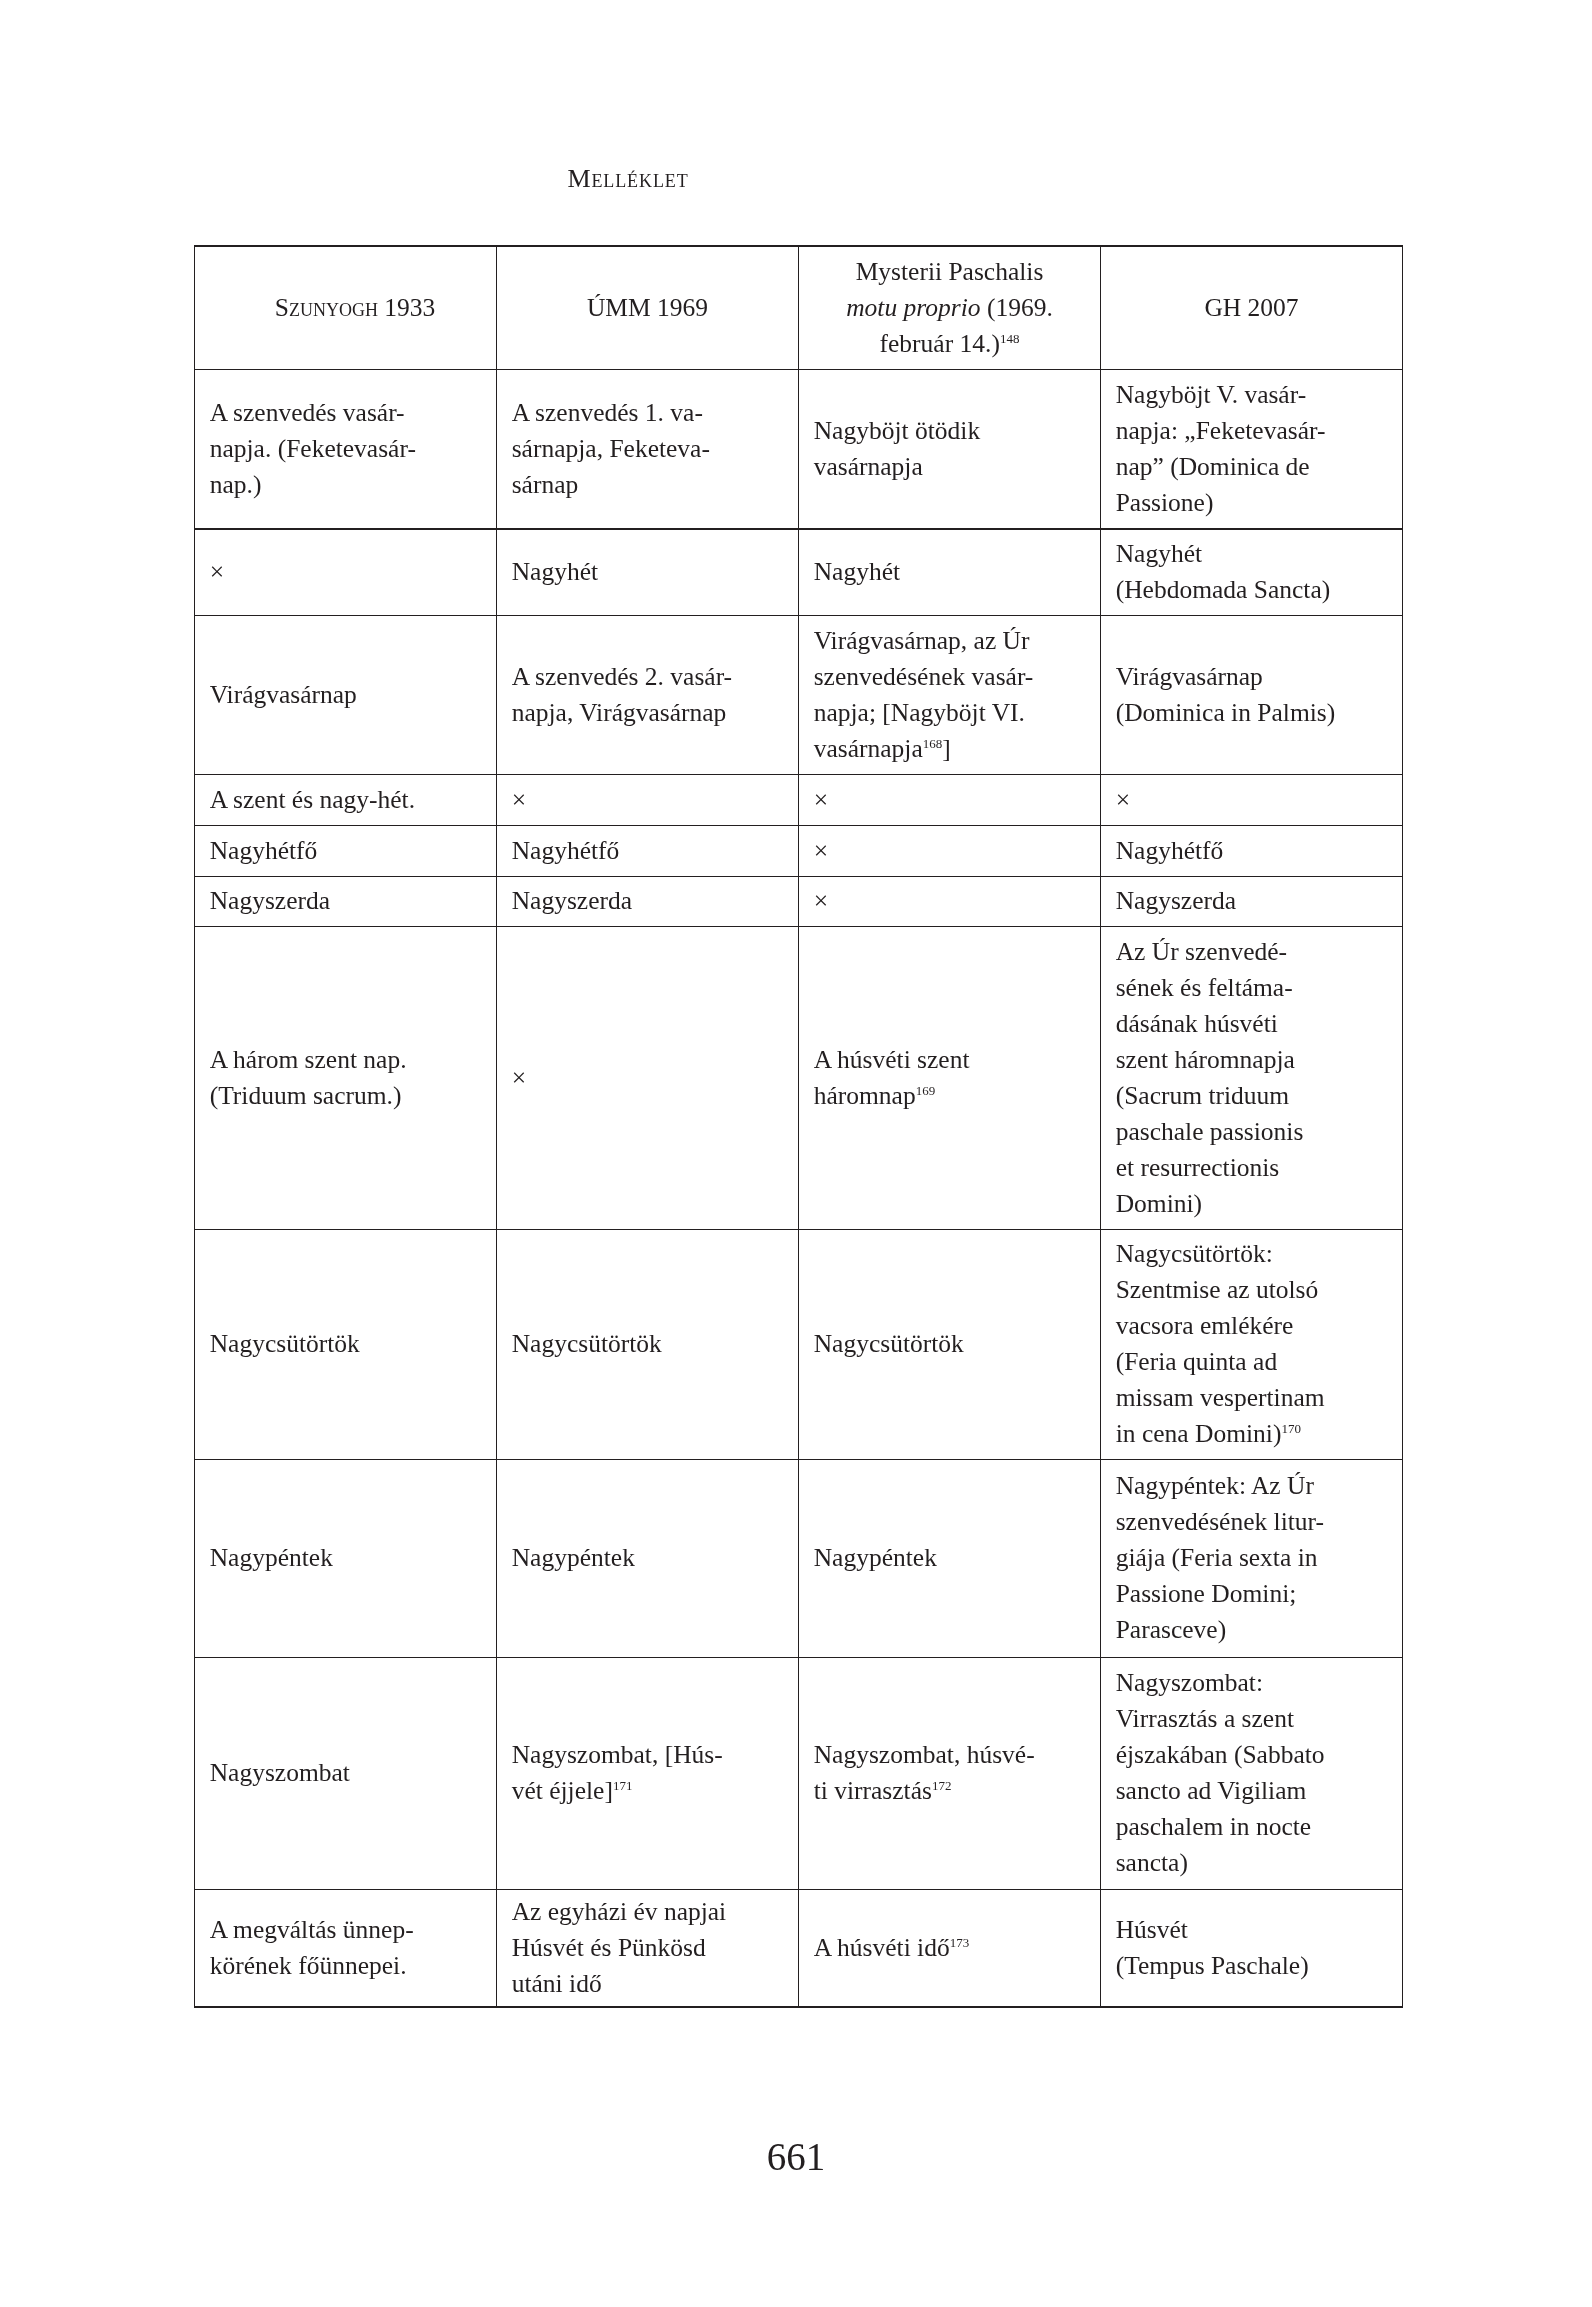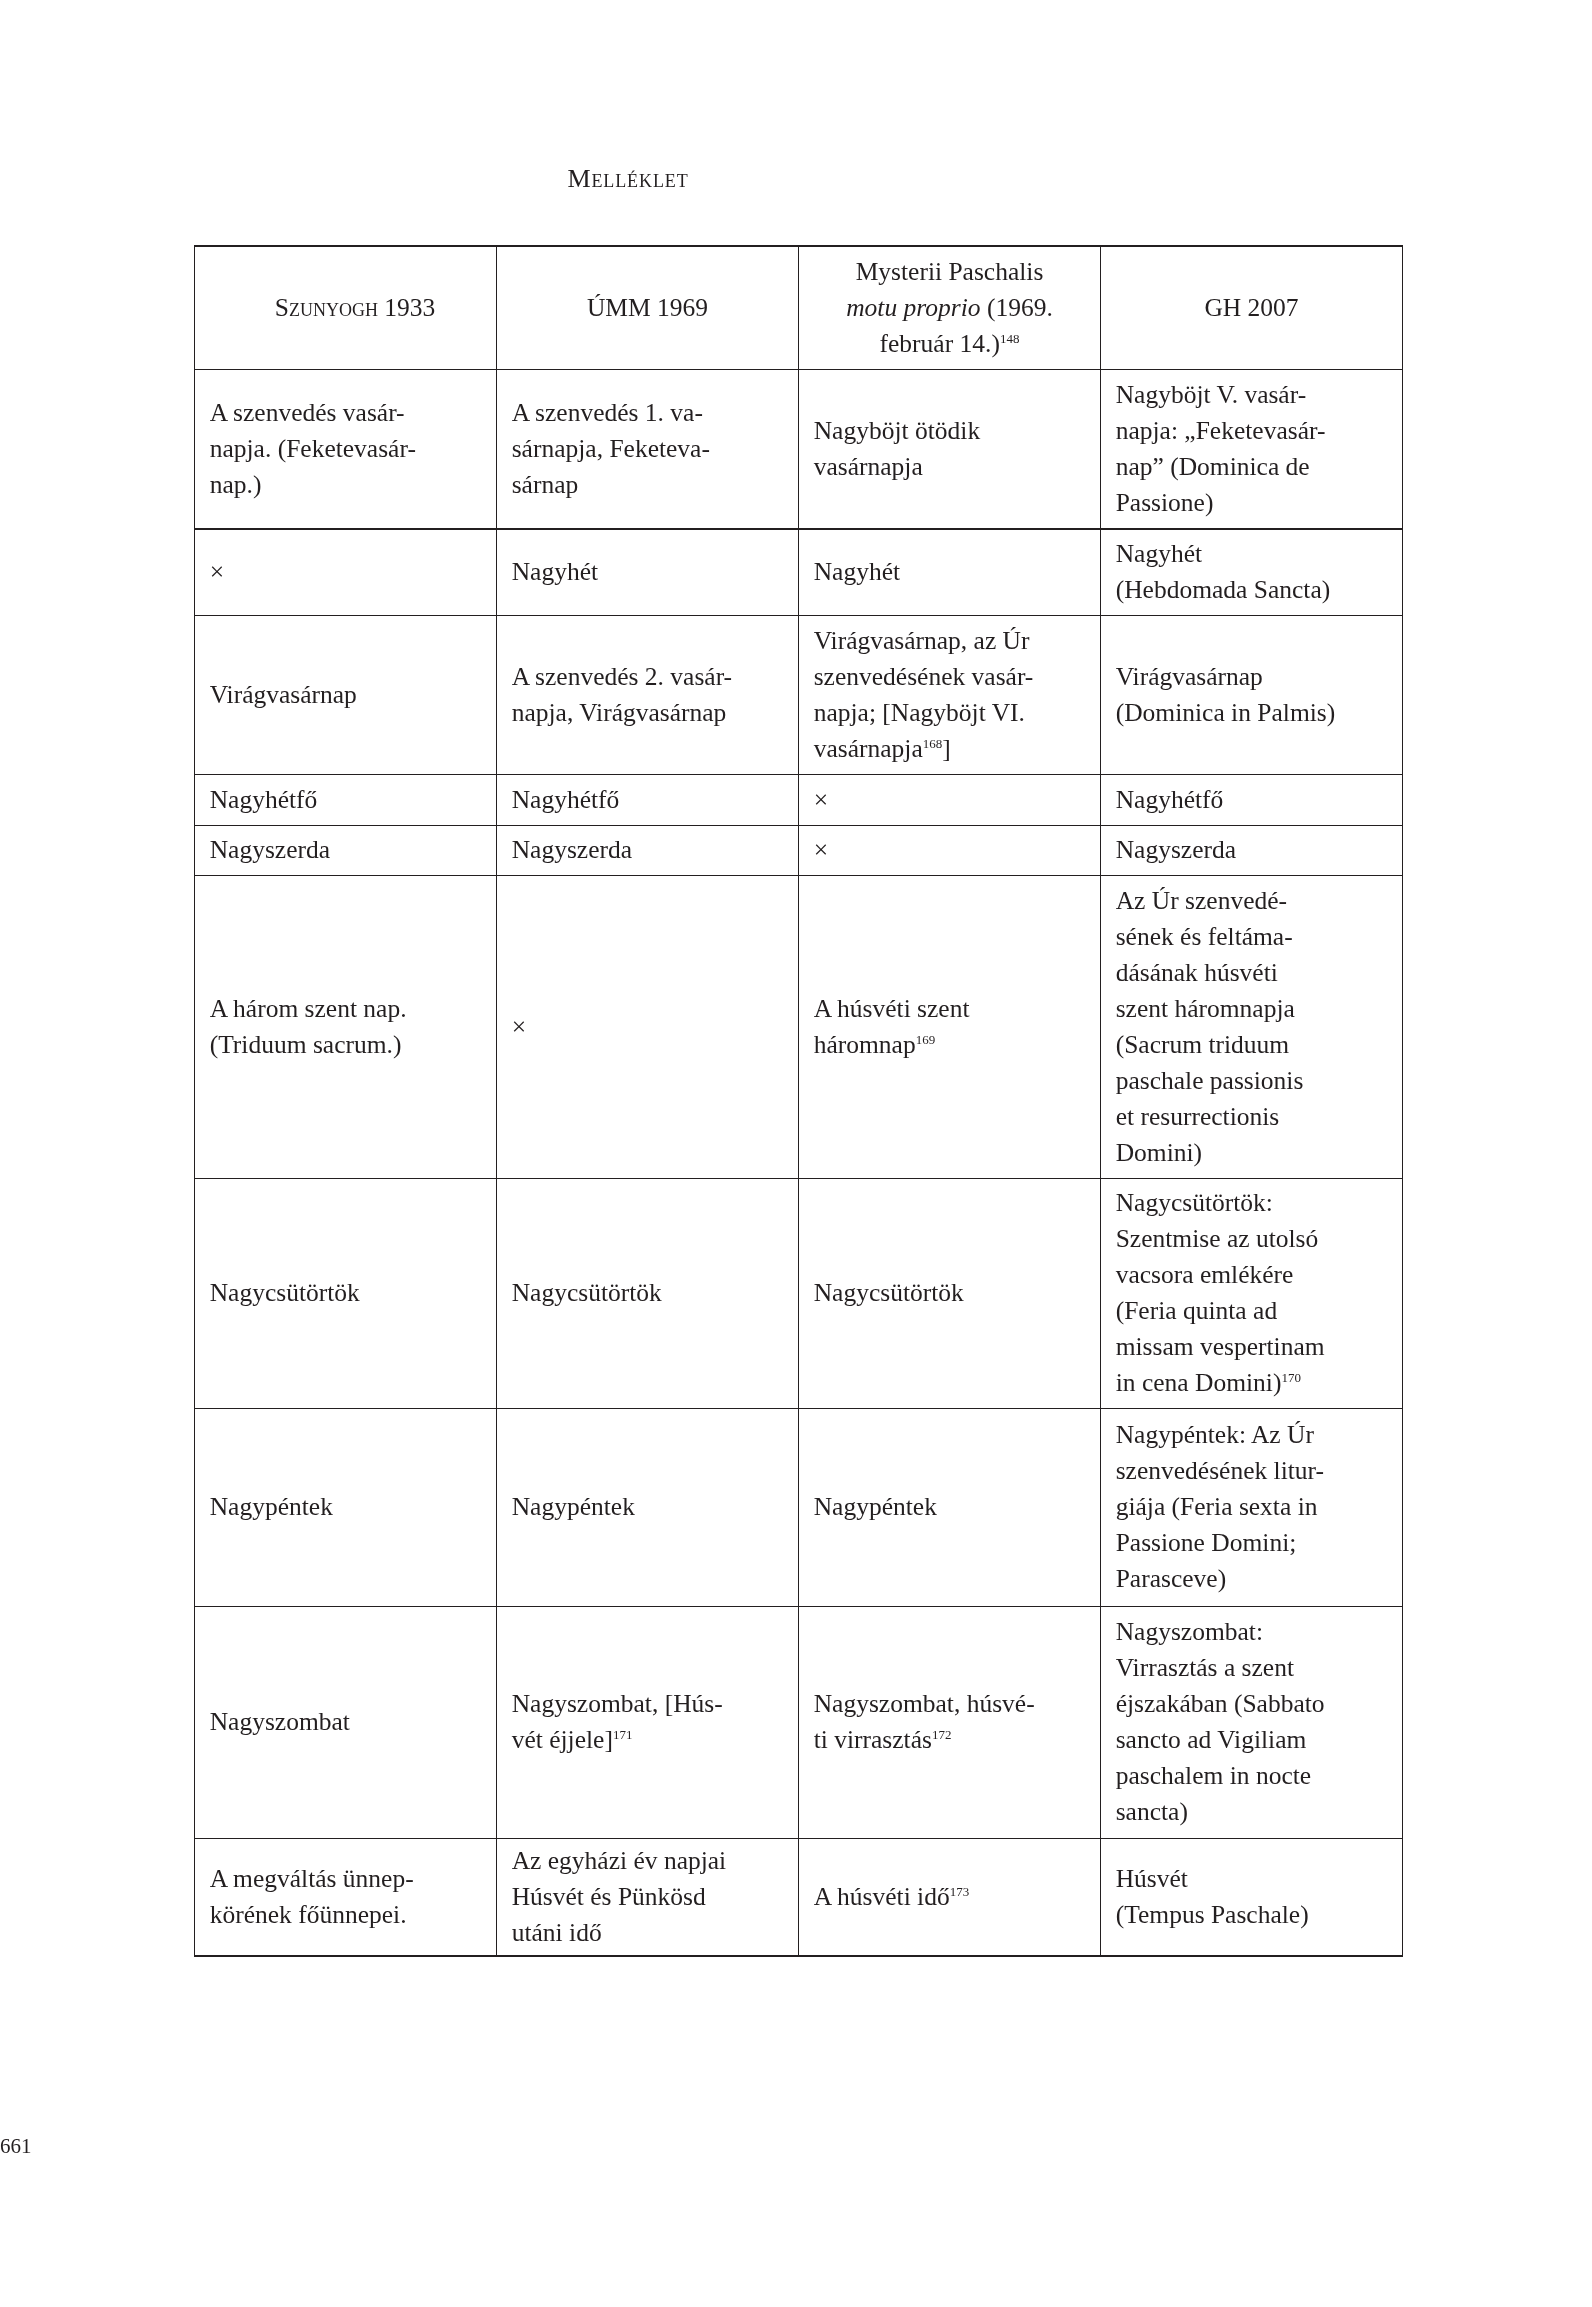--- a/index.html
+++ b/index.html
@@ -1,20 +1,20 @@
 <!DOCTYPE html>
 <html style="font-size:14px"><head>
 <meta charset="utf-8">
 <style>
   html, body { margin: 0; padding: 0; background: #ffffff; }
   body { width: 1592px; height: 2307px; position: relative; overflow: hidden;
          font-family: "Liberation Serif", "DejaVu Serif", serif; color: #231f20; }
   .running-head { position: absolute; top: 164px; left: 0; width: 1256px; text-align: center;
                   font-size: 26px; letter-spacing: 0.9px; font-variant: small-caps; }
-  .page-number { position: absolute; top: 2134px; left: 0; width: 1592px; text-align: left; font-size: 21px; }
+  .page-number { position: absolute; top: 2134px; left: 0; width: 1592px; text-align: center; font-size: 39px; }
   table.appendix { position: absolute; left: 194px; top: 245px; width: 1205px;
                    border-collapse: collapse; table-layout: fixed; }
   table.appendix td, table.appendix th { border: 1.3px solid #231f20; padding: 0 12px 0 14.7px;
                    vertical-align: middle; font-size: 25.5px; line-height: 36px; font-weight: normal;
                    text-align: left; }
   table.appendix th { text-align: center; padding: 0 8.6px; }
   table.appendix tr.head th { border-top: 2.6px solid #231f20; }
   table.appendix tr.thick-bottom td { border-bottom: 2.6px solid #231f20; }
   table.appendix tr.last td { border-bottom: 2.2px solid #231f20; }
   .sc { font-variant: small-caps; margin-left: 19px; }
@@ -106,20 +106,34 @@
           <span class="line"><span>napja; [Nagyböjt VI.</span></span>
           <span class="line"><span>vasárnapja</span><sup>168</sup><span>]</span></span>
         </td>
         <td>
           <span class="line"><span>Virágvasárnap</span></span>
           <span class="line"><span>(Dominica in Palmis)</span></span>
         </td>
       </tr>
       <tr style="height: 51px;">
         <td>
+          <span class="line"><span>A szent és nagy-hét.</span></span>
+        </td>
+        <td>
+          <span class="line"><span>×</span></span>
+        </td>
+        <td>
+          <span class="line"><span>×</span></span>
+        </td>
+        <td>
+          <span class="line"><span>×</span></span>
+        </td>
+      </tr>
+      <tr style="height: 51px;">
+        <td>
           <span class="line"><span>Nagyhétfő</span></span>
         </td>
         <td>
           <span class="line"><span>Nagyhétfő</span></span>
         </td>
         <td>
           <span class="line"><span>×</span></span>
         </td>
         <td>
           <span class="line"><span>Nagyhétfő</span></span>

